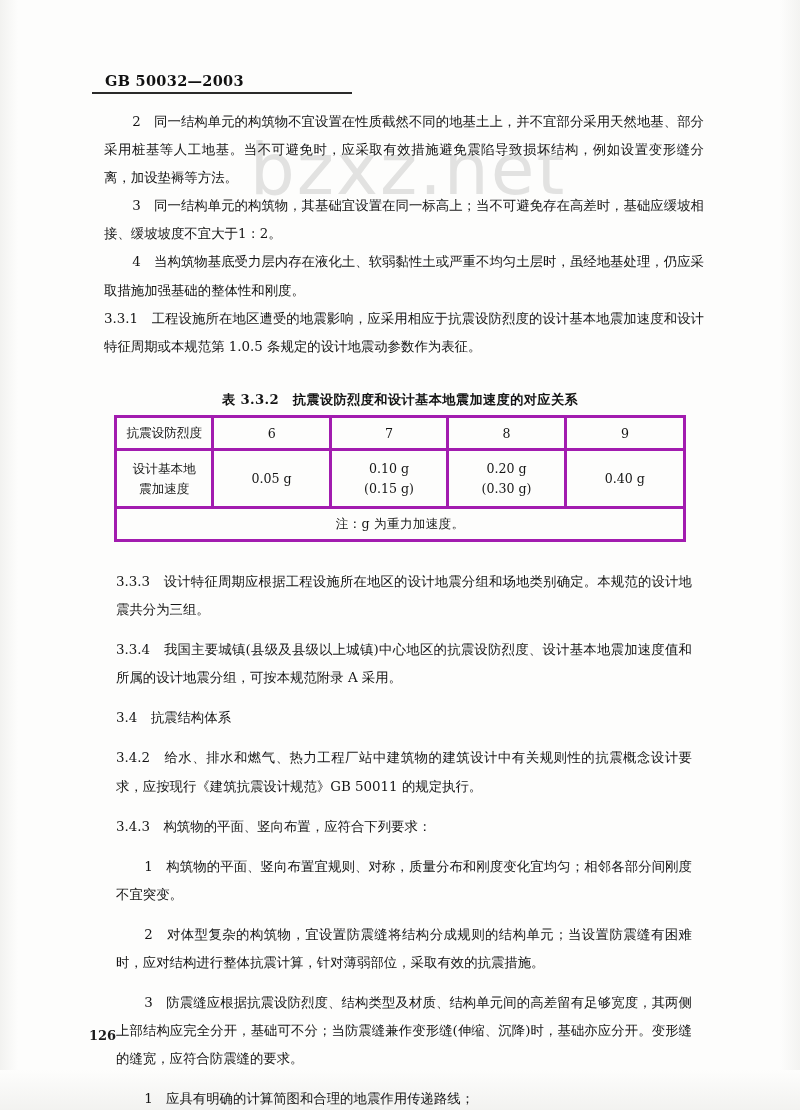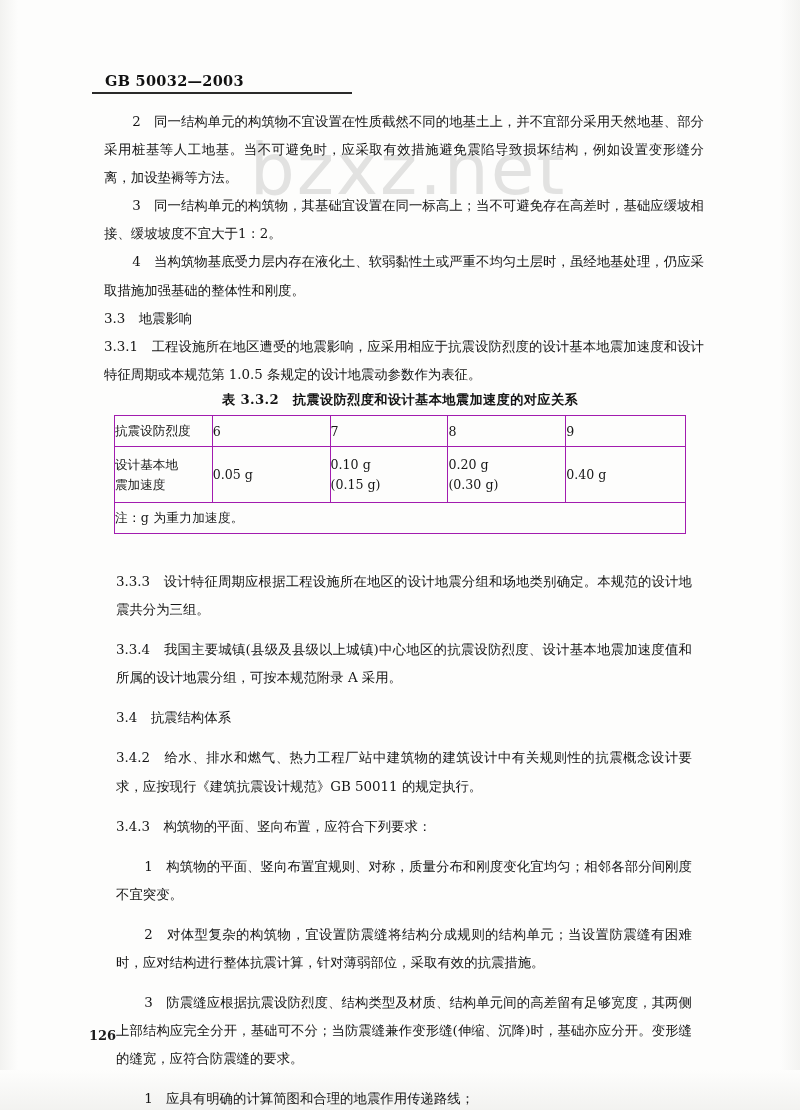--- a/index.html
+++ b/index.html
@@ -107,21 +107,22 @@
     margin-bottom: 6px;
     color: #141414;
   }
   table.t332 {
     border-collapse: collapse;
     width: 572px;
     font-size: 12.6px;
     color: #151515;
   }
   table.t332 td {
-    border: 1px solid #a21caf;
+    border: 3px solid #a21caf;
+    text-align: center;
     vertical-align: middle;
     padding: 0;
   }
   .t-hdr td { height: 30px; }
   .t-row td { height: 55px; }
   .t-note td {
     height: 30px;
     text-align: left;
     padding-left: 10px;
     letter-spacing: 0.3px;
@@ -171,21 +172,20 @@
 
 <div class="content">
 
   <div class="runhead">GB 50032—2003</div>
   <div class="runrule"></div>
 
   <div class="body">
     <p class="p-item">2　同一结构单元的构筑物不宜设置在性质截然不同的地基土上，并不宜部分采用天然地基、部分采用桩基等人工地基。当不可避免时，应采取有效措施避免震陷导致损坏结构，例如设置变形缝分离，加设垫褥等方法。</p>
     <p class="p-item">3　同一结构单元的构筑物，其基础宜设置在同一标高上；当不可避免存在高差时，基础应缓坡相接、缓坡坡度不宜大于1：2。</p>
     <p class="p-item">4　当构筑物基底受力层内存在液化土、软弱黏性土或严重不均匀土层时，虽经地基处理，仍应采取措施加强基础的整体性和刚度。</p>
-    <p class="sec">3.3　地震影响</p>
     <p class="p-num">3.3.1　工程设施所在地区遭受的地震影响，应采用相应于抗震设防烈度的设计基本地震加速度和设计特征周期或本规范第 1.0.5 条规定的设计地震动参数作为表征。</p>
   </div>
 
   <div class="tblwrap">
     <div class="tbl-caption">表 3.3.2　抗震设防烈度和设计基本地震加速度的对应关系</div>
     <table class="t332">
       <tbody>
           <tr class="t-hdr">
         <td class="c1">抗震设防烈度</td>
         <td class="c2">6</td>

